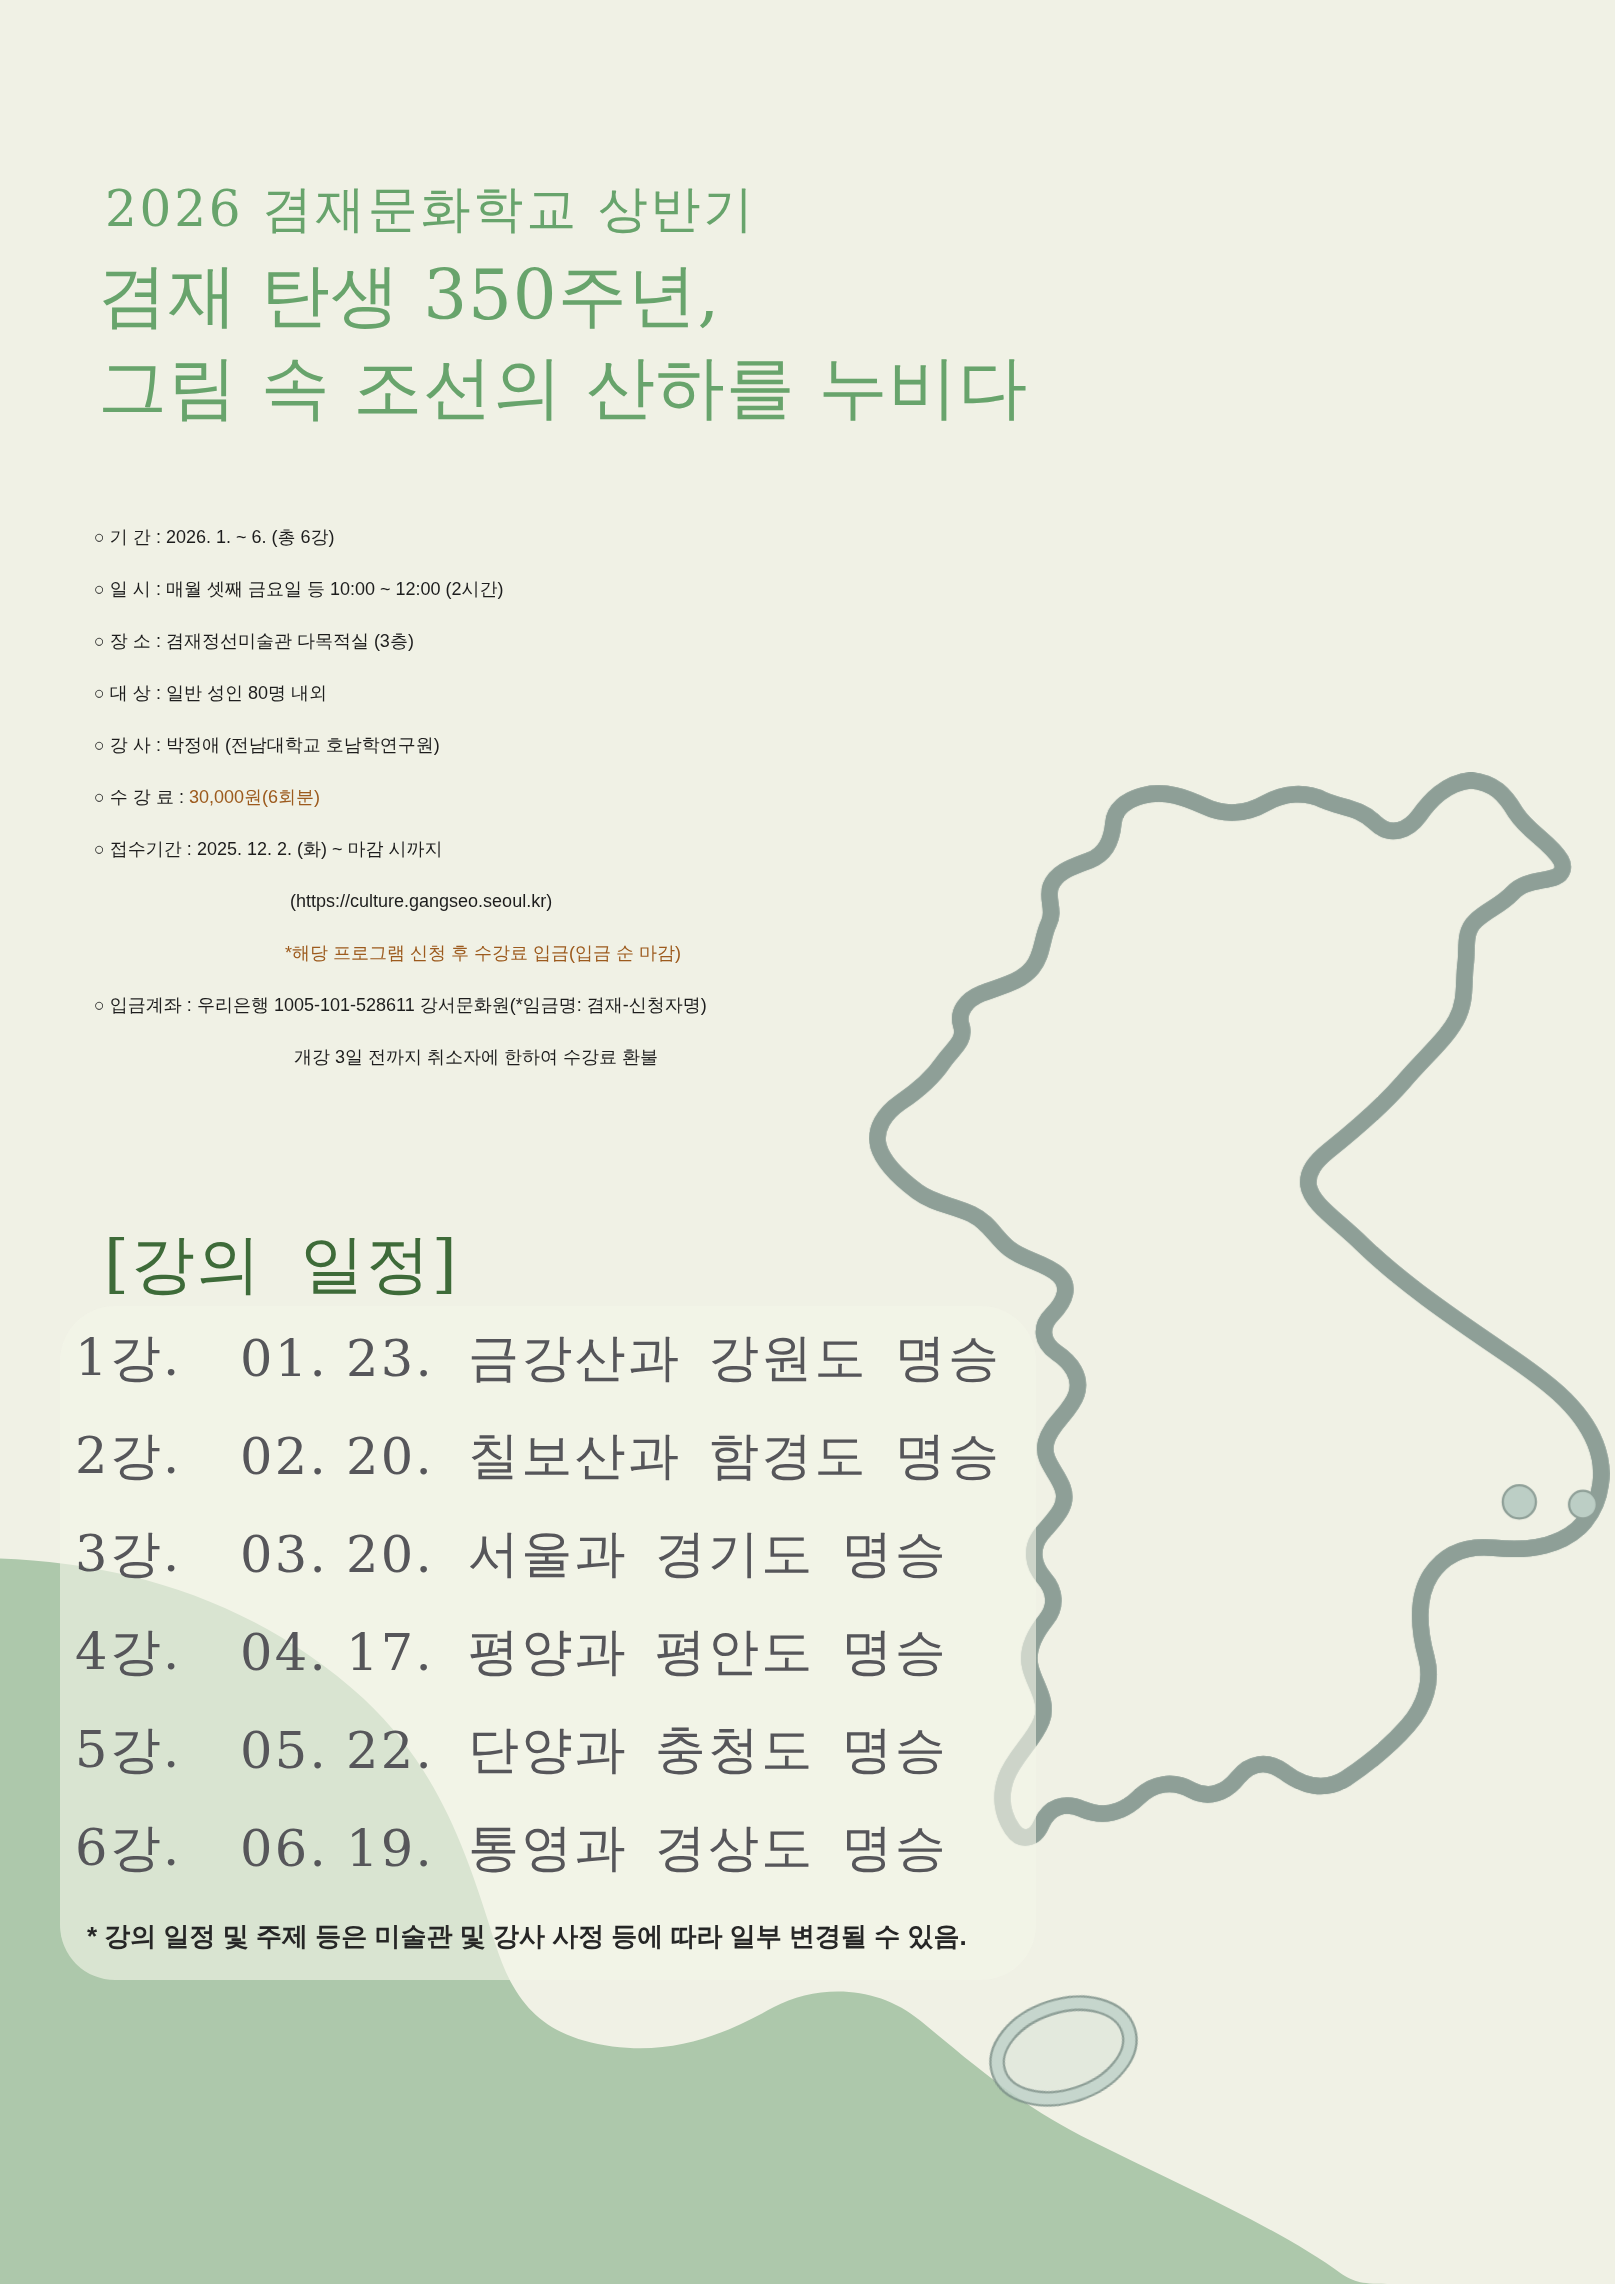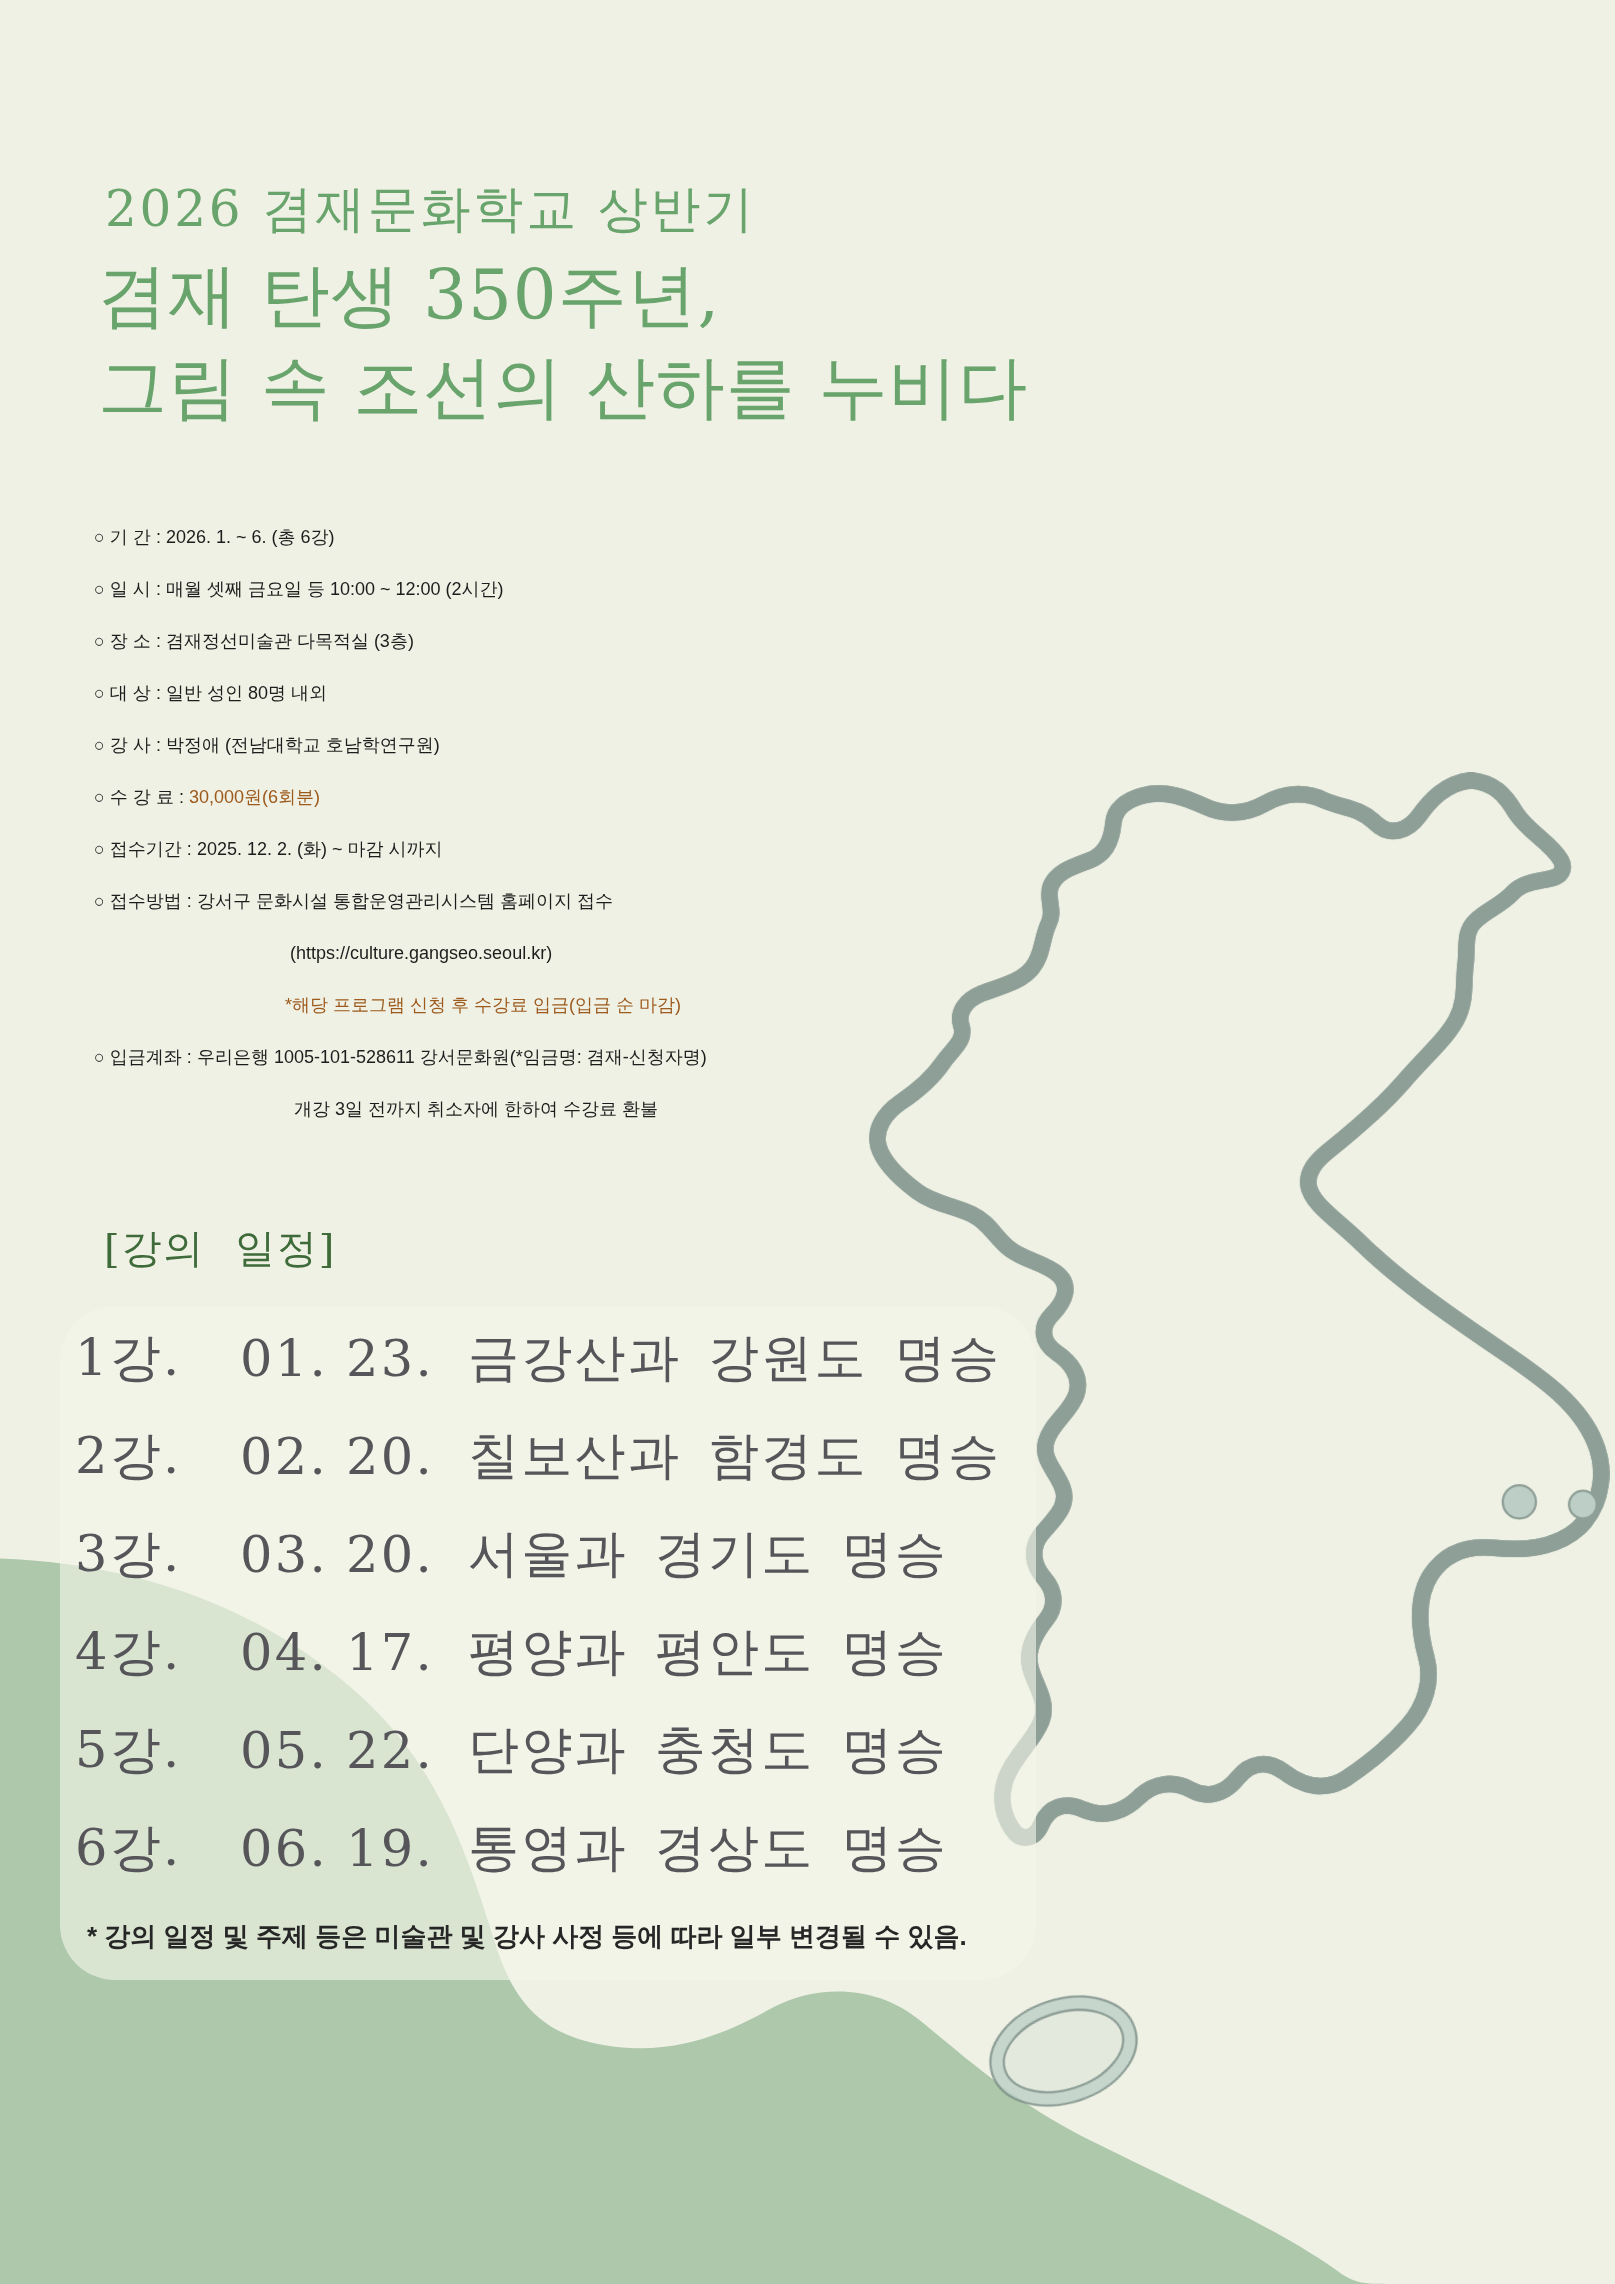--- a/index.html
+++ b/index.html
@@ -42,21 +42,21 @@
     font-family:var(--sans);font-size:18px;line-height:52px;
     color:var(--body-ink);white-space:nowrap;
   }
   .info .indent-url{padding-left:196px;}
   .info .indent-note{padding-left:191px;color:var(--brown);}
   .info .indent-refund{padding-left:200px;}
   .brown{color:var(--brown);}
 
   .sched-heading{
     left:104px;top:1221px;
-    font-family:var(--serif);font-size:40px;color:var(--heading-green);
+    font-family:var(--serif);font-size:64px;color:var(--heading-green);
     word-spacing:15.7px;letter-spacing:1.8px;
   }
   .schedule{
     left:75px;top:1309px;width:948px;
     font-family:var(--serif);font-size:51px;color:var(--sched-ink);
   }
   .sched-row{display:flex;height:98px;align-items:center;letter-spacing:2.3px;}
   .sched-row .c-no{width:147px;}
   .sched-row .c-mo{width:124px;text-align:center;}
   .sched-row .c-dy{width:122px;}
@@ -169,21 +169,20 @@
 </div>
 
 <div class="layer info">
   <div>○ 기 간 : 2026. 1. ~ 6. (총 6강)</div>
   <div>○ 일 시 : 매월 셋째 금요일 등 10:00 ~ 12:00 (2시간)</div>
   <div>○ 장 소 : 겸재정선미술관 다목적실 (3층)</div>
   <div>○ 대 상 : 일반 성인 80명 내외</div>
   <div>○ 강 사 : 박정애 (전남대학교 호남학연구원)</div>
   <div><span>○ 수 강 료 : </span><span class="brown">30,000원(6회분)</span></div>
   <div>○ 접수기간 : 2025. 12. 2. (화) ~ 마감 시까지</div>
-  <div>○ 접수방법 : 강서구 문화시설 통합운영관리시스템 홈페이지 접수</div>
   <div class="indent-url">(https://culture.gangseo.seoul.kr)</div>
   <div class="indent-note">*해당 프로그램 신청 후 수강료 입금(입금 순 마감)</div>
   <div>○ 입금계좌 : 우리은행 1005-101-528611 강서문화원(*임금명: 겸재-신청자명)</div>
   <div class="indent-refund">개강 3일 전까지 취소자에 한하여 수강료 환불</div>
 </div>
 
 <div class="layer sched-heading">[강의 일정]</div>
 
 <div class="layer schedule">
   <div class="sched-row">

